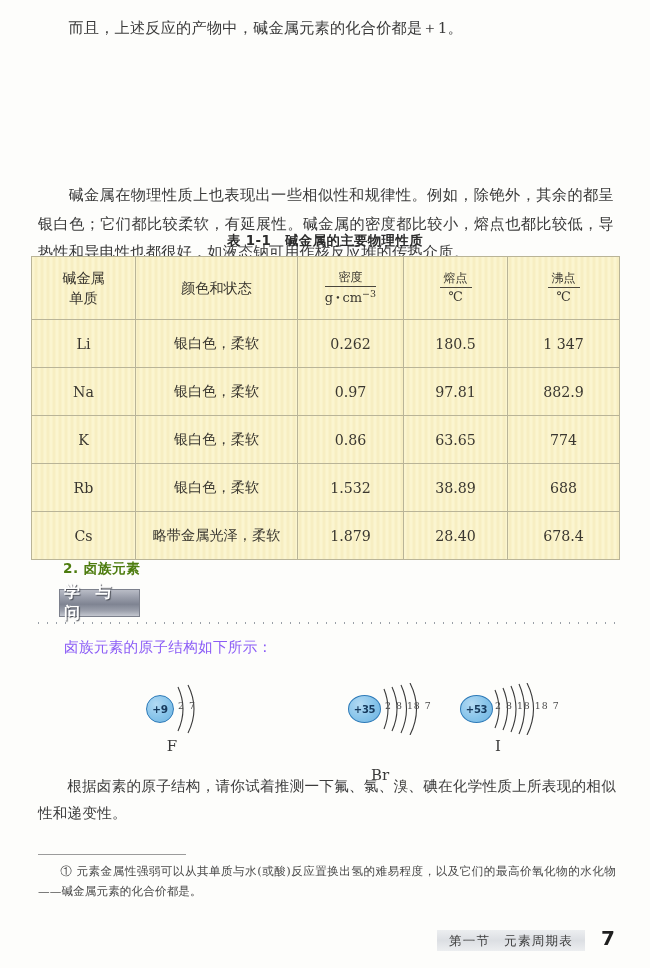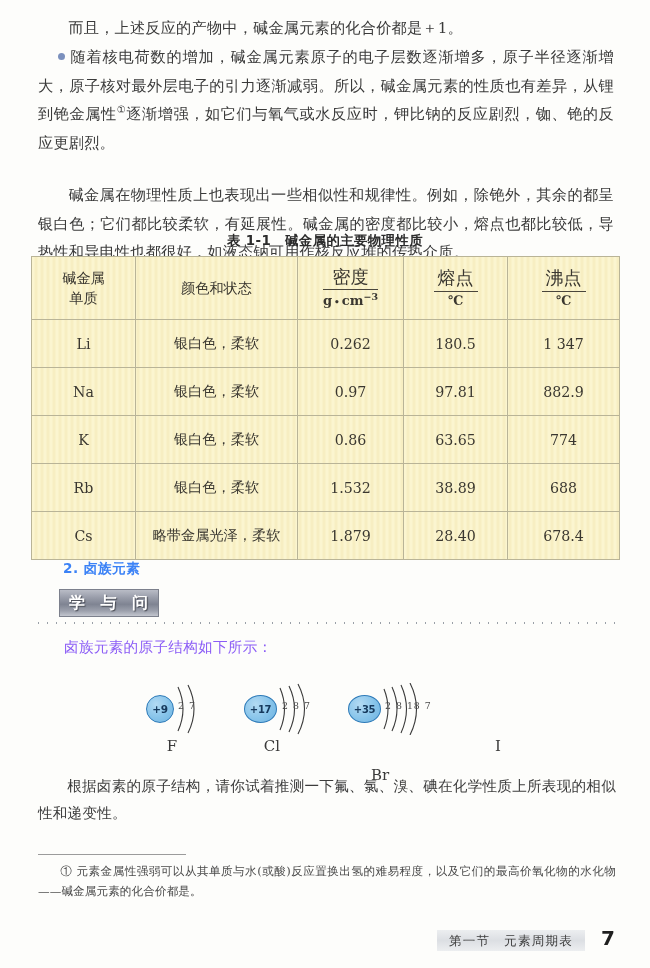--- a/index.html
+++ b/index.html
@@ -111,27 +111,26 @@
   }
   .frac {
     display: inline-block;
     text-align: center;
     line-height: 1.25;
   }
   .frac .num {
     display: block;
     border-bottom: 1px solid #4a463c;
     padding: 0 4px 1px 4px;
-    font-size: 18px;
+    font-size: 12px;
   }
   .frac .den {
     display: block;
     padding-top: 1px;
     font-size: 13px;
-    font-weight: bold;
   }
   .unit-mono {
     font-family: "DejaVu Serif", "Liberation Serif", serif;
   }
   .unit-mono sup {
     font-size: 9.5px;
     vertical-align: super;
   }
   .dot-sep {
     font-size: 9px;
@@ -140,30 +139,30 @@
   }
 
   
   .section-head {
     position: absolute;
     top: 560px;
     left: 63px;
     font-size: 13.6px;
     font-weight: bold;
     font-family: "DejaVu Sans", "Liberation Sans", sans-serif;
-    color: #3b82f6;
+    color: #4d7c0f;
     letter-spacing: 0.5px;
   }
 
   
   .xue-badge {
     position: absolute;
     top: 589px;
     left: 59px;
-    width: 100px;
+    width: 81px;
     height: 28px;
     background: linear-gradient(180deg,
         #b9bcc6 0%, #9a9eab 28%, #7f8492 55%, #9ca0ac 80%, #c3c6ce 100%);
     border: 1px solid #7c808c;
     box-sizing: border-box;
     display: flex;
     align-items: center;
     justify-content: center;
   }
   .xue-badge-text {
@@ -329,23 +328,20 @@
 </style>
 </head>
 <body>
 
 <div class="page">
 
   <div class="body-text indent2" style="top:14px;">
     <span>而且，上述反应的产物中，碱金属元素的化合价都是＋1。</span>
   </div>
 
-  <div class="body-text" style="top:43px;">
-    <span class="bullet-dot"></span><span>随着核电荷数的增加，碱金属元素原子的电子层数逐渐增多，原子半径逐渐增大，原子核对最外层电子的引力逐渐减弱。所以，碱金属元素的性质也有差异，从锂到铯金属性</span><span class="sup-note">①</span><span>逐渐增强，如它们与氧气或水反应时，钾比钠的反应剧烈，铷、铯的反应更剧烈。</span>
-  </div>
 
   <div class="body-text indent2" style="top:157px;margin-top:24px;">
     <span>碱金属在物理性质上也表现出一些相似性和规律性。例如，除铯外，其余的都呈银白色；它们都比较柔软，有延展性。碱金属的密度都比较小，熔点也都比较低，导热性和导电性也都很好，如液态钠可用作核反应堆的传热介质。</span>
   </div>
 
   <div class="table-caption">表 1-1　碱金属的主要物理性质</div>
 
   <div class="data-table-wrap">
     <table class="props">
       <colgroup>
@@ -440,48 +436,47 @@
         <div class="nucleus">+9</div>
         <svg class="shell-svg" viewBox="0 0 100 52">
           <path d="M 8 4 Q 18 26 8 48" fill="none" stroke="#3a3a3a" stroke-width="1.1"></path>
           <path d="M 18 2 Q 30 26 18 50" fill="none" stroke="#3a3a3a" stroke-width="1.1"></path>
         </svg>
         <div class="shell-nums" style="left:38px;">2 7</div>
       </div>
       <div class="atom-label" style="left:0px;">F</div>
     </div>
 
-    <div class="atom" style="left:204px;">
-      <div class="atom-graphic">
-        <div class="nucleus wide">+17</div>
-        <svg class="shell-svg" viewBox="0 0 100 52">
-          <path d="M 8 5 Q 17 26 8 47" fill="none" stroke="#3a3a3a" stroke-width="1.1"></path>
-          <path d="M 17 3 Q 28 26 17 49" fill="none" stroke="#3a3a3a" stroke-width="1.1"></path>
-          <path d="M 26 1 Q 39 26 26 51" fill="none" stroke="#3a3a3a" stroke-width="1.1"></path>
-        </svg>
-        <div class="shell-nums" style="left:40px;">2 8 7</div>
-      </div>
-      <div class="atom-label" style="left:-2px;">Cl</div>
-    </div>
 
     <div class="atom" style="left:308px;">
       <div class="atom-graphic">
         <div class="nucleus wide">+35</div>
         <svg class="shell-svg" viewBox="0 0 100 52">
           <path d="M 8 6 Q 16 26 8 46" fill="none" stroke="#3a3a3a" stroke-width="1.1"></path>
           <path d="M 16 4 Q 26 26 16 48" fill="none" stroke="#3a3a3a" stroke-width="1.1"></path>
           <path d="M 25 2 Q 36 26 25 50" fill="none" stroke="#3a3a3a" stroke-width="1.1"></path>
           <path d="M 34 0 Q 47 26 34 52" fill="none" stroke="#3a3a3a" stroke-width="1.1"></path>
         </svg>
         <div class="shell-nums" style="left:39px;text-align:right;">2 8 18 7</div>
       </div>
       <div class="atom-label" style="left:2px;margin-top:29px;">Br</div>
     </div>
 
     <div class="atom" style="left:420px;">
+      <div class="atom-graphic">
+        <div class="nucleus wide">+53</div>
+        <svg class="shell-svg" viewBox="0 0 100 52">
+          <path d="M 7 7 Q 15 26 7 45" fill="none" stroke="#3a3a3a" stroke-width="1.1"></path>
+          <path d="M 15 5 Q 24 26 15 47" fill="none" stroke="#3a3a3a" stroke-width="1.1"></path>
+          <path d="M 23 3 Q 33 26 23 49" fill="none" stroke="#3a3a3a" stroke-width="1.1"></path>
+          <path d="M 31 1 Q 42 26 31 51" fill="none" stroke="#3a3a3a" stroke-width="1.1"></path>
+          <path d="M 39 0 Q 52 26 39 52" fill="none" stroke="#3a3a3a" stroke-width="1.1"></path>
+        </svg>
+        <div class="shell-nums" style="left:37px;">2 8 18 18 7</div>
+      </div>
       <div class="atom-label" style="left:8px;">I</div>
     </div>
 
   </div>
 
   <div class="qa-question">根据卤素的原子结构，请你试着推测一下氟、氯、溴、碘在化学性质上所表现的相似性和递变性。</div>
 
   <div class="footnote-rule"></div>
   <div class="footnote">
     <span class="fn-indent"></span><span>①</span>&nbsp;<span>元素金属性强弱可以从其单质与水(或酸)反应置换出氢的难易程度，以及它们的最高价氧化物的水化物——碱金属元素的化合价都是。</span>

